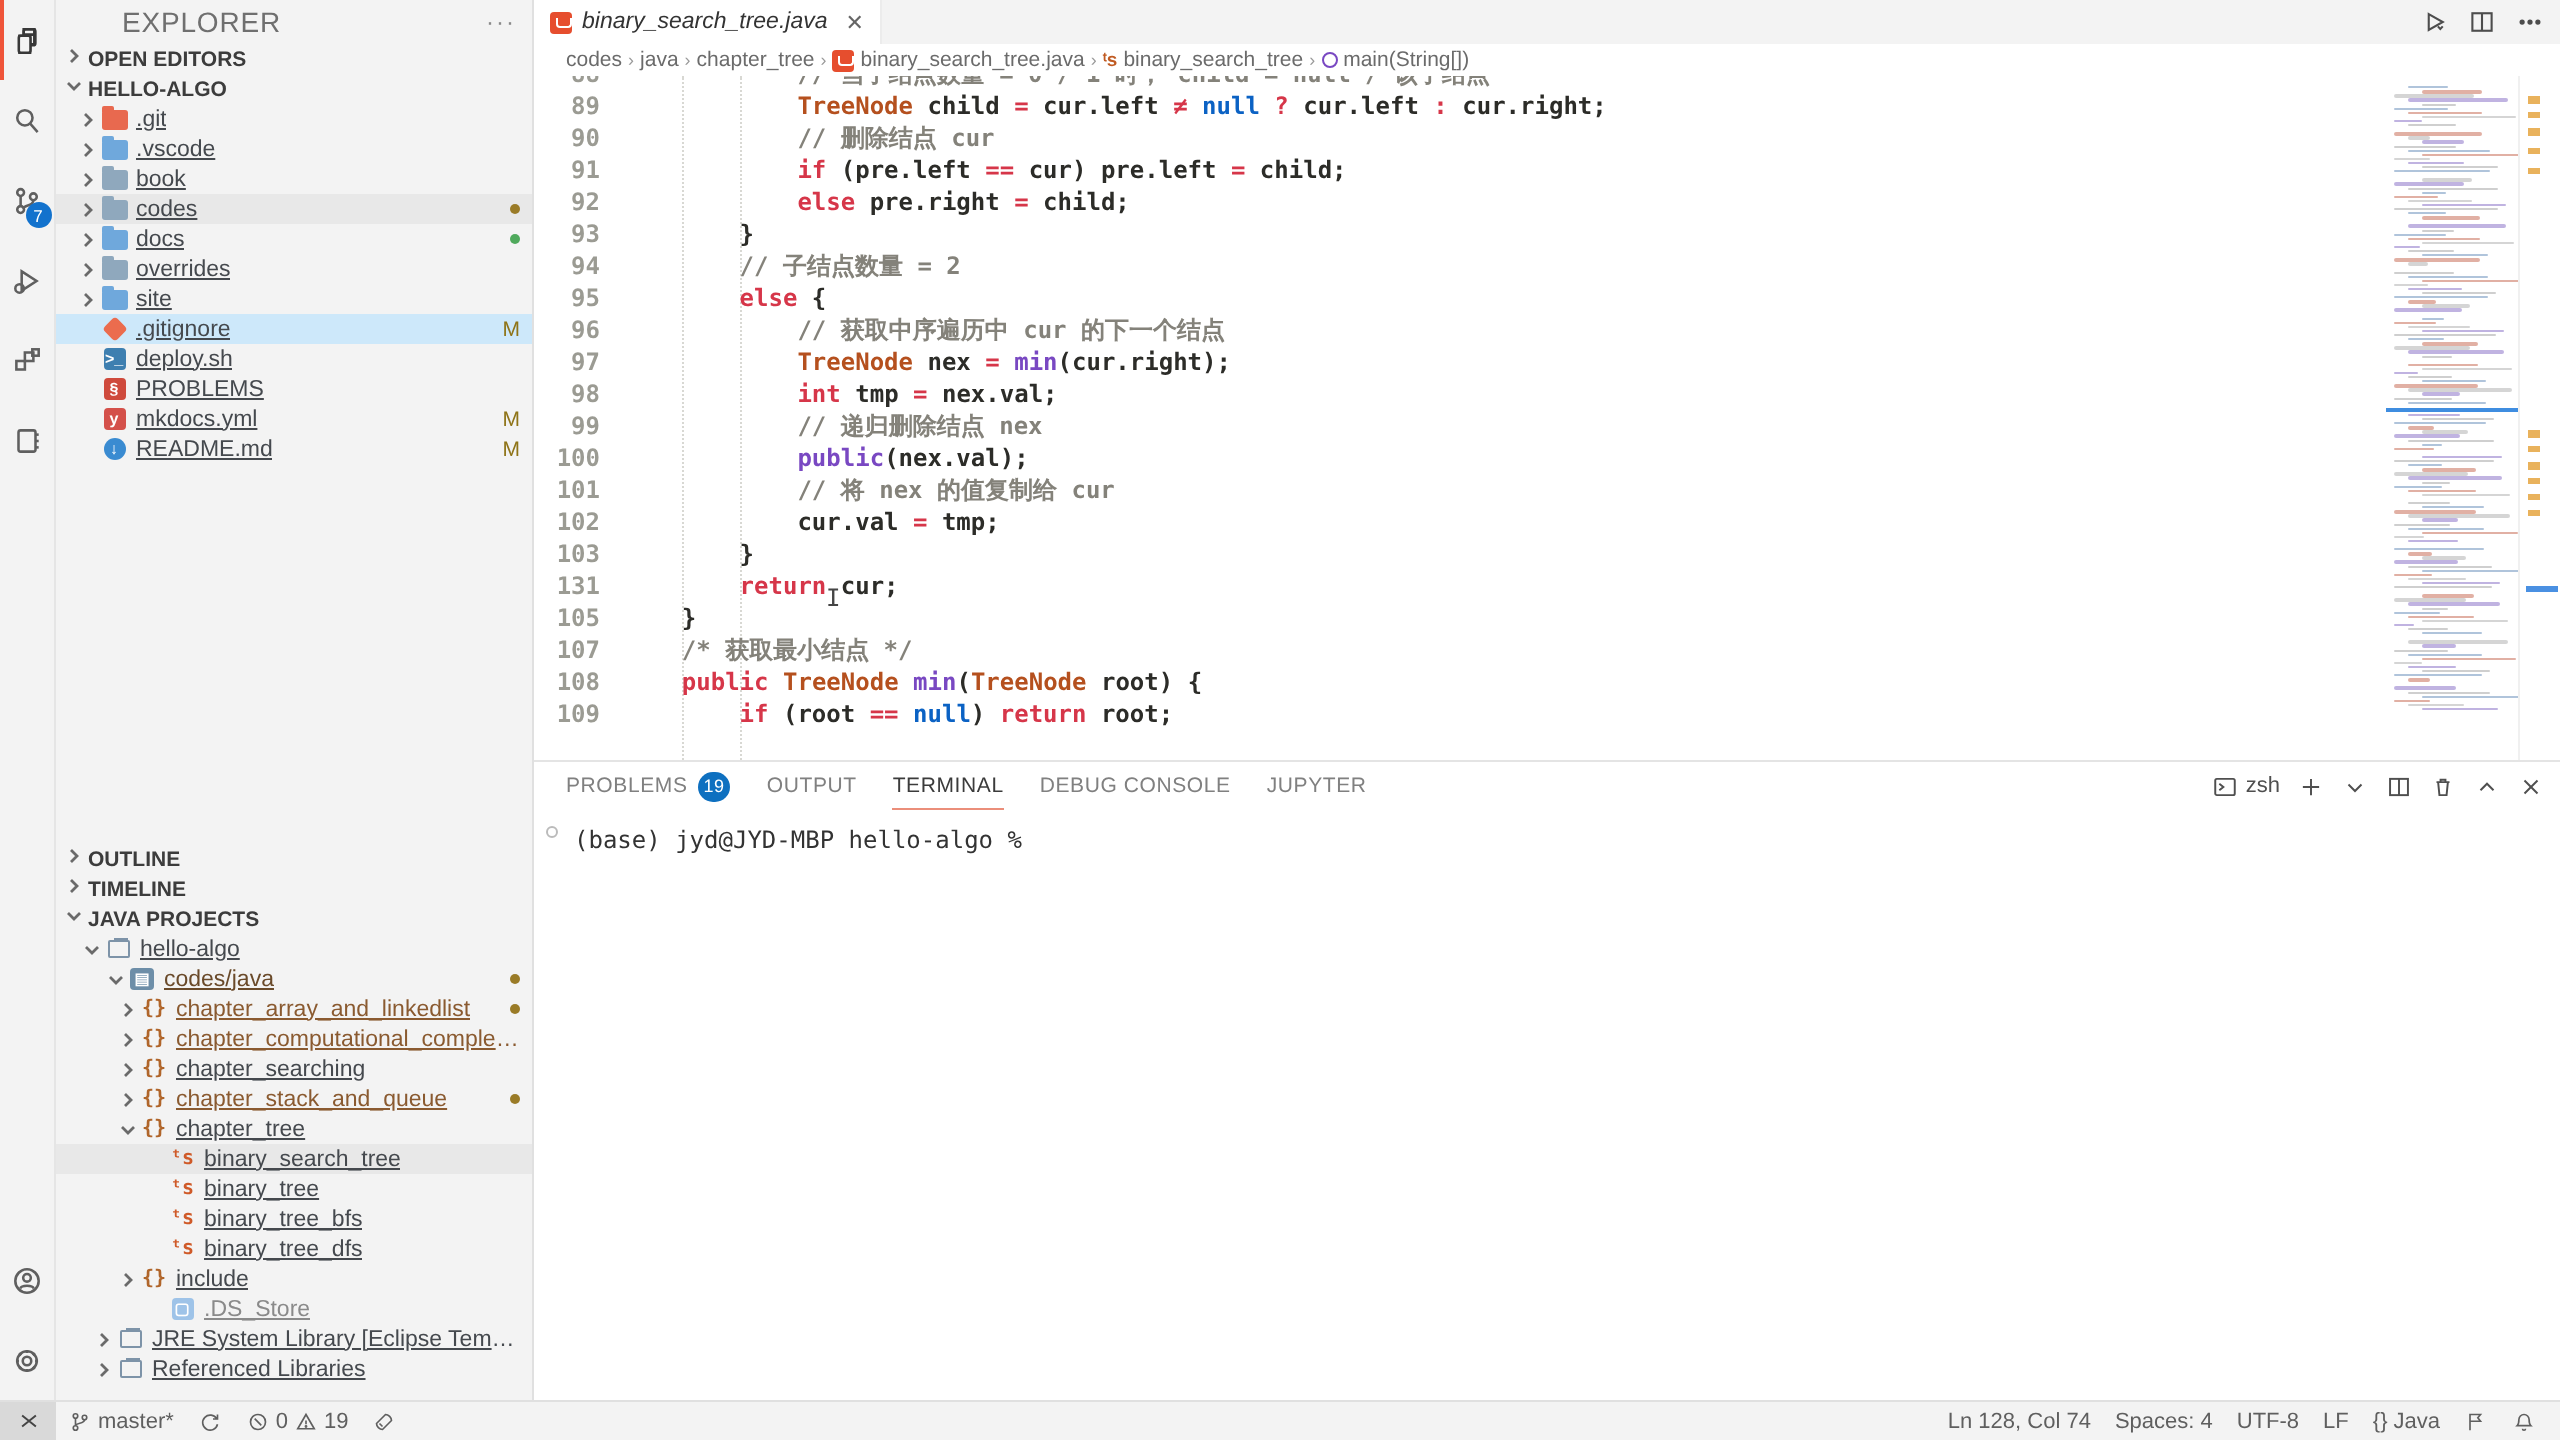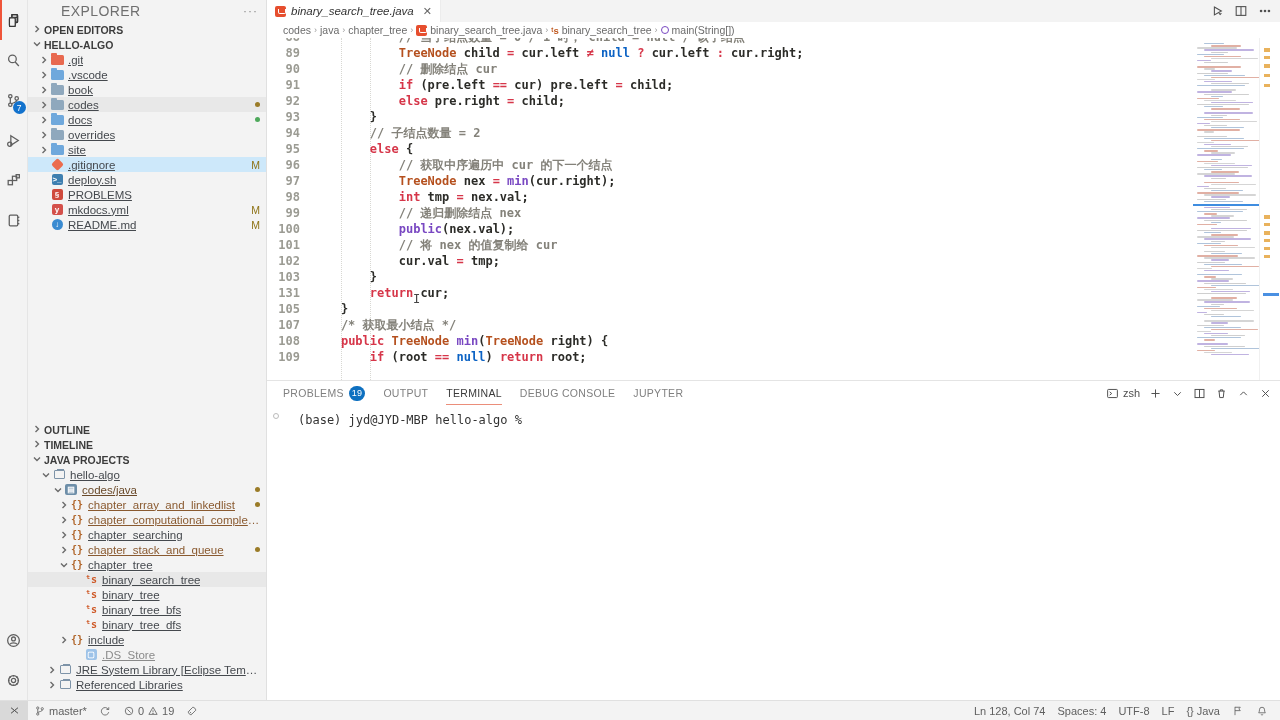--- a/index.html
+++ b/index.html
@@ -100,21 +100,21 @@
   
   .panel { height:320px; border-top:1px solid #e4e4e4; display:flex; flex-direction:column; background:#fff; }
   .panel-tabs { height:24px; display:flex; align-items:center; padding:0 8px 0 16px; }
   .ptab { font-size:10.5px; letter-spacing:.3px; color:#808080; margin-right:18px; height:24px; display:flex; align-items:center; gap:5px; cursor:pointer; }
   .ptab.active { color:#3b3b3b; border-bottom:1px solid #eb8e7a; }
   .ptab-badge { min-width:15px; height:15px; border-radius:8px; background:#0e70c0; color:#fff; font-size:9px; display:flex; align-items:center; justify-content:center; padding:0 3px; }
   .panel-actions { margin-left:auto; display:flex; align-items:center; gap:9px; color:#4f4f4f; }
   .panel-actions svg { width:13px; height:13px; stroke:#4f4f4f; fill:none; stroke-width:1.2; cursor:pointer; }
   .shell-pick { display:flex; align-items:center; gap:4px; font-size:11px; cursor:pointer; }
   .term-body { flex:1; padding:8px 0 0 6px; font-family:"DejaVu Sans Mono", monospace; font-size:12px; color:#333; }
-  .term-line { display:flex; align-items:flex-start; gap:19px; }
+  .term-line { display:flex; align-items:flex-start; gap:8px; }
   .term-circ { width:6px; height:6px; border-radius:50%; border:1px solid #bbb; flex-shrink:0; }
 
   
   .statusbar { height:20px; background:#f3f3f3; border-top:1px solid #e0e0e0; display:flex; align-items:center; font-size:11px; color:#5f5f5f; }
   .remote { width:28px; height:20px; background:#d9d9d9; display:flex; align-items:center; justify-content:center; cursor:pointer; }
   .remote svg { width:11px; height:11px; stroke:#444; stroke-width:1.4; fill:none; }
   .sb-item { display:flex; align-items:center; gap:3px; padding:0 6px; height:20px; cursor:pointer; }
   .sb-item svg { width:12px; height:12px; stroke:#5f5f5f; fill:none; stroke-width:1.1; }
   .sb-right { margin-left:auto; display:flex; align-items:center; padding-right:6px; }
 </style>
@@ -554,21 +554,21 @@
               <div class="code-line"><span class="ln">97</span><span class="code-text"><span class="tk-pl">            </span><span class="tk-type">TreeNode</span><span class="tk-pl"> nex </span><span class="tk-op">=</span><span class="tk-pl"> </span><span class="tk-fn">min</span><span class="tk-pl">(cur.right);</span></span></div>
               <div class="code-line"><span class="ln">98</span><span class="code-text"><span class="tk-pl">            </span><span class="tk-kw">int</span><span class="tk-pl"> tmp </span><span class="tk-op">=</span><span class="tk-pl"> nex.val;</span></span></div>
               <div class="code-line"><span class="ln">99</span><span class="code-text"><span class="tk-cm">            // 递归删除结点 nex</span></span></div>
               <div class="code-line"><span class="ln">100</span><span class="code-text"><span class="tk-pl">            </span><span class="tk-fn">public</span><span class="tk-pl">(nex.val);</span></span></div>
               <div class="code-line"><span class="ln">101</span><span class="code-text"><span class="tk-cm">            // 将 nex 的值复制给 cur</span></span></div>
               <div class="code-line"><span class="ln">102</span><span class="code-text"><span class="tk-pl">            cur.val </span><span class="tk-op">=</span><span class="tk-pl"> tmp;</span></span></div>
               <div class="code-line"><span class="ln">103</span><span class="code-text"><span class="tk-pl">        }</span></span></div>
               <div class="code-line"><span class="ln">131</span><span class="code-text"><span class="tk-pl">        </span><span class="tk-kw">return</span><span class="tk-pl"> cur;</span></span></div>
               <div class="code-line"><span class="ln">105</span><span class="code-text"><span class="tk-pl">    }</span></span></div>
               <div class="code-line"><span class="ln">107</span><span class="code-text"><span class="tk-cm">    /* 获取最小结点 */</span></span></div>
-              <div class="code-line"><span class="ln">108</span><span class="code-text"><span class="tk-pl">    </span><span class="tk-kw">public</span><span class="tk-pl"> </span><span class="tk-type">TreeNode</span><span class="tk-pl"> </span><span class="tk-fn">min</span><span class="tk-pl">(</span><span class="tk-type">TreeNode</span><span class="tk-pl"> right) {</span></span></div>
+              <div class="code-line"><span class="ln">108</span><span class="code-text"><span class="tk-pl">    </span><span class="tk-kw">public</span><span class="tk-pl"> </span><span class="tk-type">TreeNode</span><span class="tk-pl"> </span><span class="tk-fn">min</span><span class="tk-pl">(</span><span class="tk-type">TreeNode</span><span class="tk-pl"> root) {</span></span></div>
               <div class="code-line"><span class="ln">109</span><span class="code-text"><span class="tk-pl">        </span><span class="tk-kw">if</span><span class="tk-pl"> (root </span><span class="tk-op">==</span><span class="tk-pl"> </span><span class="tk-const">null</span><span class="tk-pl">) </span><span class="tk-kw">return</span><span class="tk-pl"> root;</span></span></div>
             </div>
           <div class="ibeam" style="left:146px; top:254px"></div>
         </div>
         <div class="minimap">
             <div class="mm-line" style="top: 5.1px; left: 11px; width: 20px; background: rgb(111, 148, 189);"></div>
             <div class="mm-line" style="top: 7.2px; left: 18px; width: 30px; background: rgb(201, 112, 90);"></div>
             <div class="mm-line" style="top: 9.3px; left: 4px; width: 40px; background: rgb(179, 179, 179);"></div>
             <div class="mm-line" style="top: 11.4px; left: 11px; width: 50px; background: rgb(141, 116, 201);"></div>
             <div class="mm-line" style="top: 13.5px; left: 18px; width: 17px; background: rgb(168, 168, 168);"></div>

